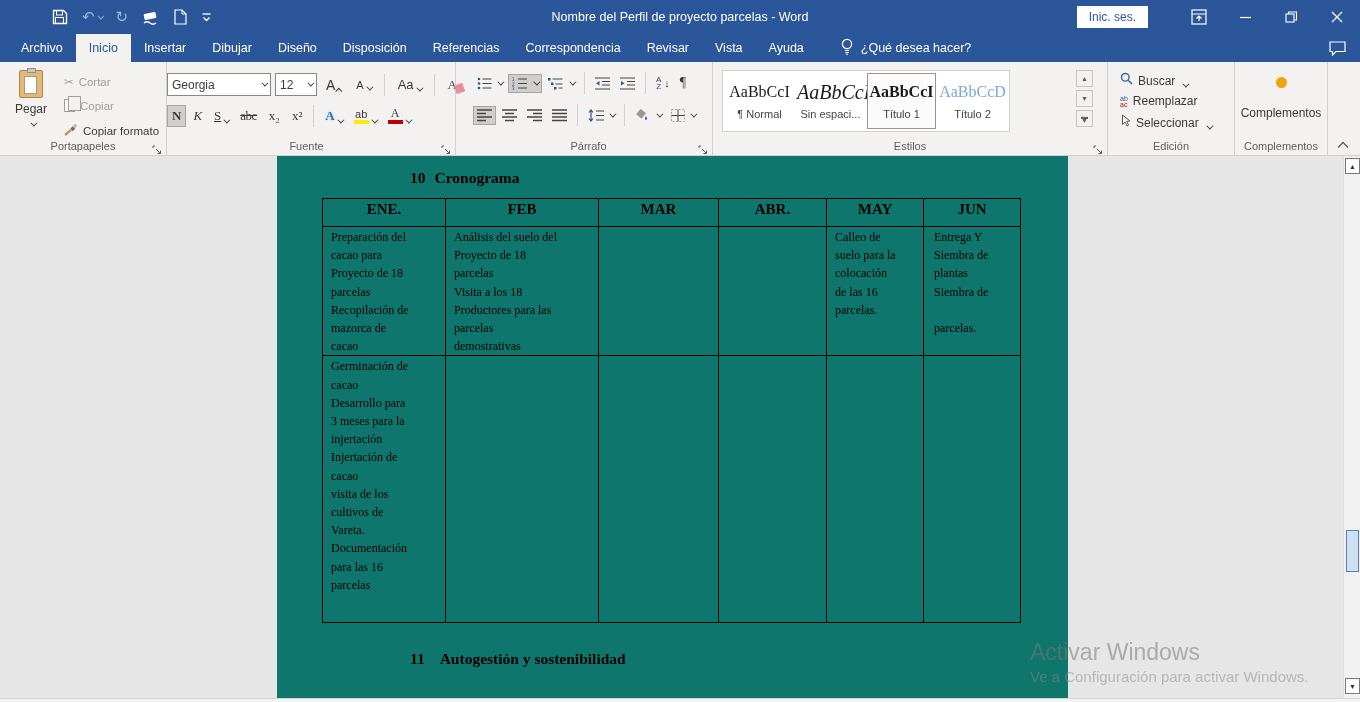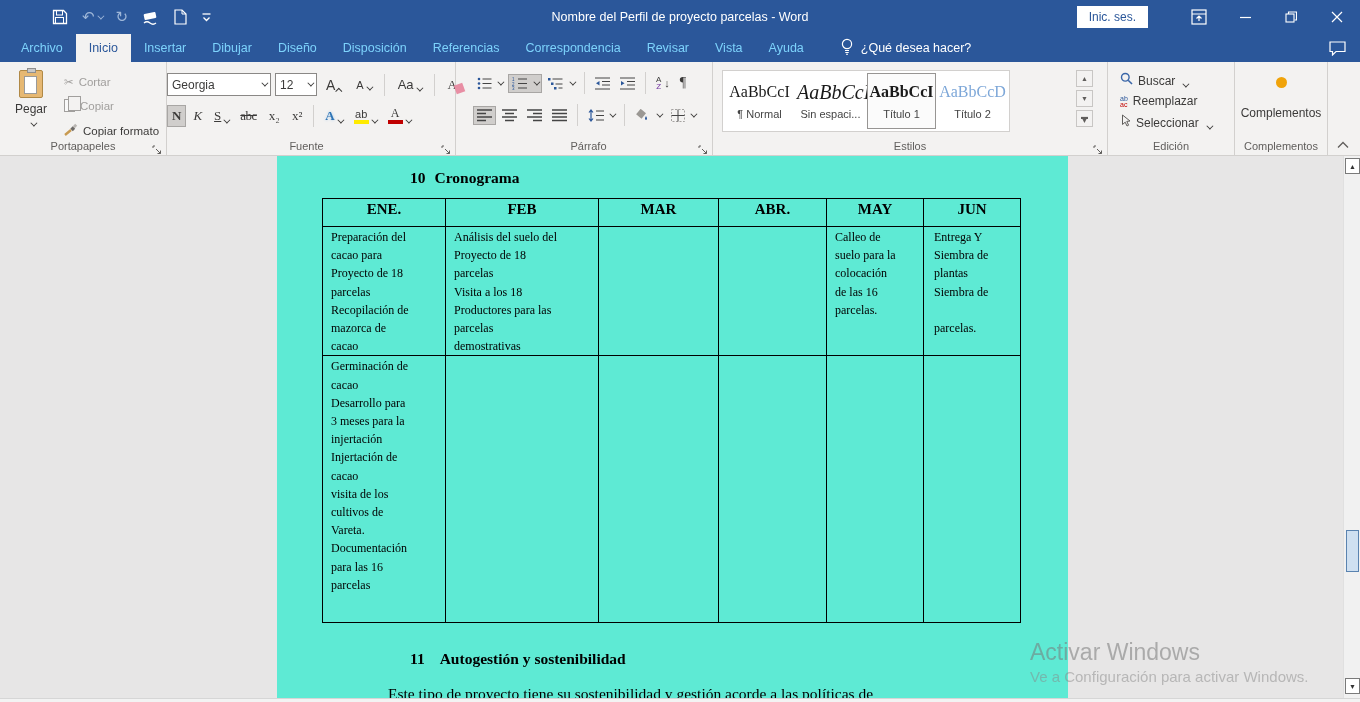--- a/index.html
+++ b/index.html
@@ -16,21 +16,21 @@
   .win-title { position:absolute; left:0; right:0; top:0; height:34px; text-align:center;
                line-height:34px; font-size:12.5px; color:#fff; }
   .tb-right { position:absolute; right:0; top:0; height:34px; display:flex; align-items:center; }
   .signin { background:#fff; color:#2b579a; border:none; font-size:12px; padding:4px 12px;
             margin-right:28px; font-family:"Liberation Sans", sans-serif; }
   .winctl { width:46px; height:34px; display:flex; align-items:center; justify-content:center; color:#fff; font-size:13px; }
 
   
   .tabrow { position:absolute; left:0; top:34px; width:1360px; height:28px; background:#2b579a;
             display:flex; align-items:stretch; padding-left:8px; }
-  .tab { color:#7dd3fc; font-size:12.5px; padding:0 13px; display:flex; align-items:center; }
+  .tab { color:#ffffff; font-size:12.5px; padding:0 13px; display:flex; align-items:center; }
   .tab.active { background:#f3f2f1; color:#2b579a; }
   .tellme { display:flex; align-items:center; gap:8px; color:#fff; font-size:12.5px; margin-left:24px; }
   .feedback { position:absolute; right:14px; top:34px; height:28px; display:flex; align-items:center; }
 
   
   .ribbon { position:absolute; left:0; top:62px; width:1360px; height:94px; background:#f3f2f1;
             border-bottom:1px solid #d2d0ce; color:#3b3a39; }
   .rgroup { position:absolute; top:0; height:93px; border-right:1px solid #d2d0ce; }
   .glabel { position:absolute; bottom:3px; left:0; right:0; text-align:center; font-size:11px; color:#605e5c; }
   .launcher { position:absolute; right:3px; bottom:3px; width:11px; height:11px; }
@@ -70,21 +70,21 @@
   .sscroll { width:17px; height:17px; border:1px solid #c8c6c4; background:#f3f2f1; display:flex; align-items:center;
              justify-content:center; font-size:7px; color:#605e5c; }
 
   
   .edrow { display:flex; align-items:flex-end; gap:5px; font-size:12px; margin-bottom:6px; white-space:nowrap; }
 
   .collapse-chev { position:absolute; right:10px; bottom:4px; width:14px; height:10px; display:flex; justify-content:center; }
 
   
   .docarea { position:absolute; left:0; top:156px; width:1360px; height:546px; background:#e7e6e6; overflow:hidden; }
-  .page { position:absolute; left:277px; top:0; width:791px; height:546px; background:#5eead4; }
+  .page { position:absolute; left:277px; top:0; width:791px; height:546px; background:#0f766e; }
   .h10, .h11 { position:absolute; font-family:"Liberation Serif", serif; font-weight:bold; font-size:15.5px; color:#000; }
   .h10 { left:133px; top:13px; }
   .h11 { left:133px; top:494px; }
   .hnum10 { margin-right:9px; } .hnum11 { margin-right:15px; }
   .doctable { position:absolute; left:45px; top:42px; border-collapse:collapse; table-layout:fixed; width:698px;
               font-family:"Liberation Serif", serif; }
   .doctable th, .doctable td { border:1px solid #000; vertical-align:top; }
   .doctable th { height:28px; font-size:15px; font-weight:bold; text-align:center; padding:2px; }
   .doctable td { font-size:12px; line-height:18.2px; padding:1px 3px 0 8px; white-space:pre-line; }
   .para { position:absolute; left:111px; top:529px; width:560px; font-family:"Liberation Serif", serif;
@@ -551,21 +551,20 @@
         <td></td>
         <td></td>
         <td></td>
       </tr>
     </tbody>
       </table>
 
     <div class="h11">
       <span class="hnum11">11</span><span>Autogestión y sostenibilidad</span>
     </div>
-    <div class="para">Este tipo de proyecto tiene su sostenibilidad y gestión acorde a las políticas de</div>
   </div>
 
   <div class="wm1">Activar Windows</div>
   <div class="wm2">Ve a Configuración para activar Windows.</div>
 
   <div class="vscroll">
     <span class="sbtn" style="top:2px;">▲</span>
     <span class="sthumb"></span>
     <span class="sbtn" style="top:522px;">▼</span>
   </div>

